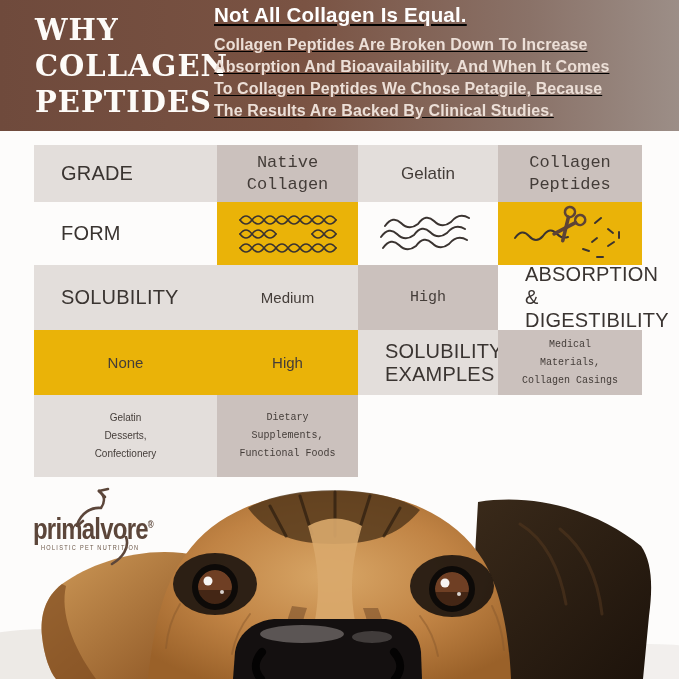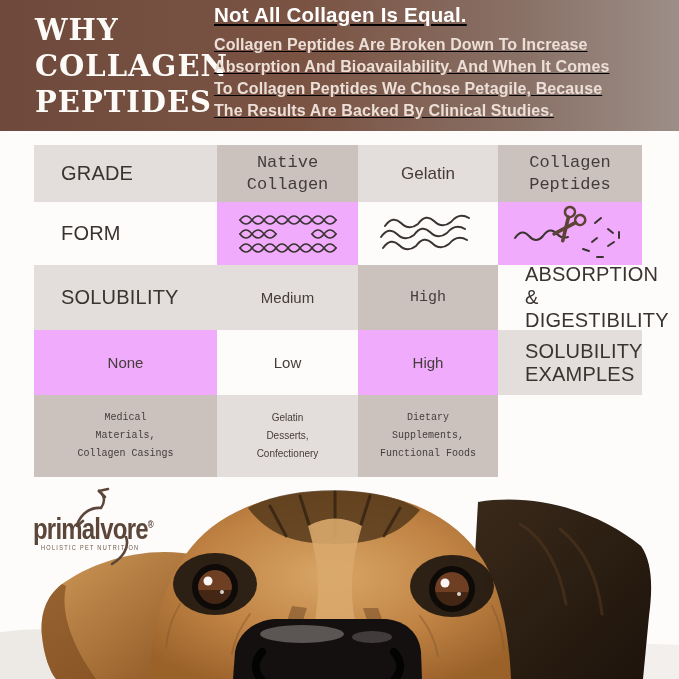--- a/index.html
+++ b/index.html
@@ -28,21 +28,21 @@
   .tbl{
     position:absolute;left:34px;top:145px;width:608px;z-index:2;
     display:grid;grid-template-columns:183px 141px 140px 144px;
     grid-template-rows:57px 63px 65px 65px 82px;
   }
   .cell{display:flex;align-items:center;justify-content:center;text-align:center;color:#443d39;}
   .cell.lbl{justify-content:flex-start;text-align:left;padding-left:27px;
     font-size:20px;color:#3a3431;letter-spacing:.2px;}
   .bg-a{background:#e3dedb;}   
   .bg-b{background:#cbc1bd;font-family:Liberation Mono, monospace;}   
-  .bg-c{background:#f0abfc;}   
+  .bg-c{background:#eab308;}   
   .bg-w{background:transparent;}
   .colhead{font-size:17px;line-height:22px;color:#433c38;}
   .val{font-size:15px;}
   .app{font-size:10px;line-height:18px;}
   .pre{white-space:pre-line;}
   
   .logo{position:absolute;left:33px;top:486px;width:160px;height:86px;z-index:5;}
   .logo .deer{position:absolute;left:40px;top:1px;}
   .logo .tail{position:absolute;left:76px;top:50px;}
   .wordmark{
@@ -129,21 +129,20 @@
       </svg>
     </div>
 
     <div class="cell lbl bg-a pre">SOLUBILITY</div>
     <div class="cell val bg-a">Medium</div>
     <div class="cell val bg-b">High</div>
 
     <div class="cell lbl bg-w pre">ABSORPTION &amp;
 DIGESTIBILITY</div>
     <div class="cell val bg-c">None</div>
-    <div class="cell val bg-w">Low</div>
     <div class="cell val bg-c">High</div>
 
     <div class="cell lbl bg-a pre">SOLUBILITY
 EXAMPLES</div>
     <div class="cell app bg-b pre">Medical
 Materials,
 Collagen Casings</div>
     <div class="cell app bg-a pre">Gelatin
 Desserts,
 Confectionery</div>

